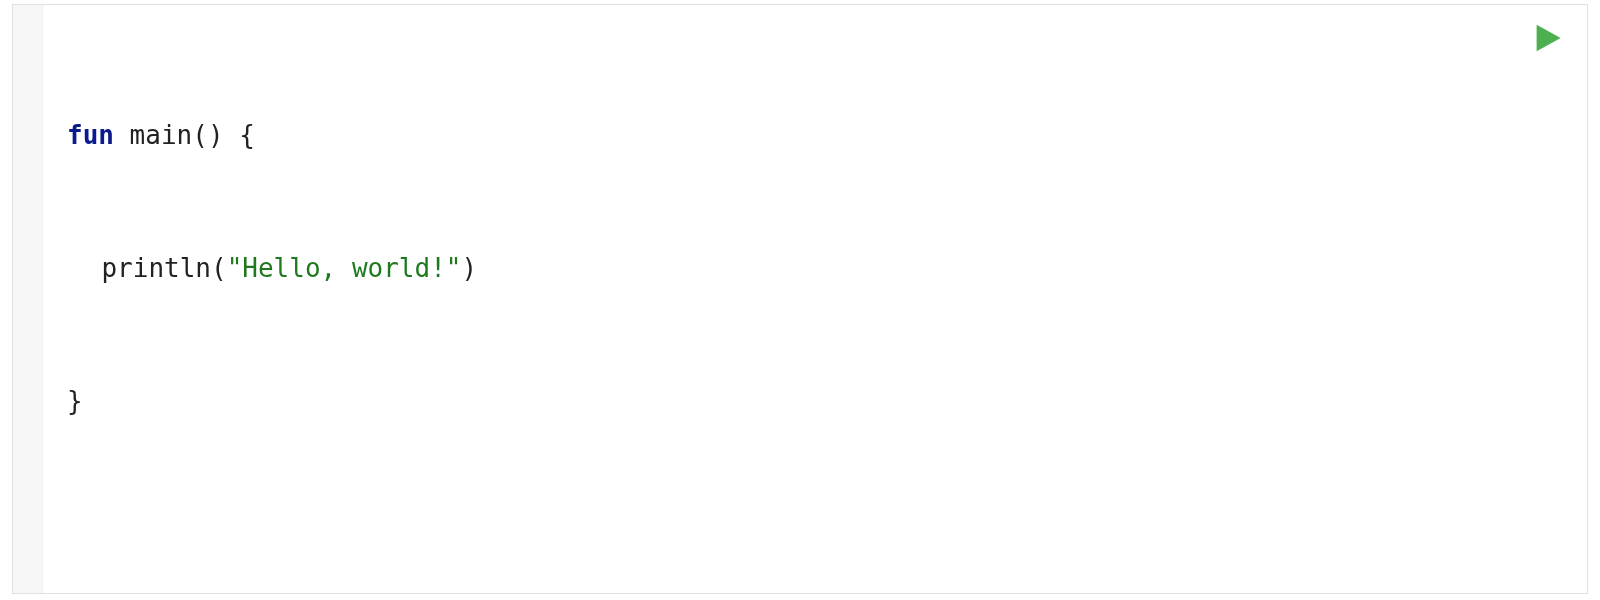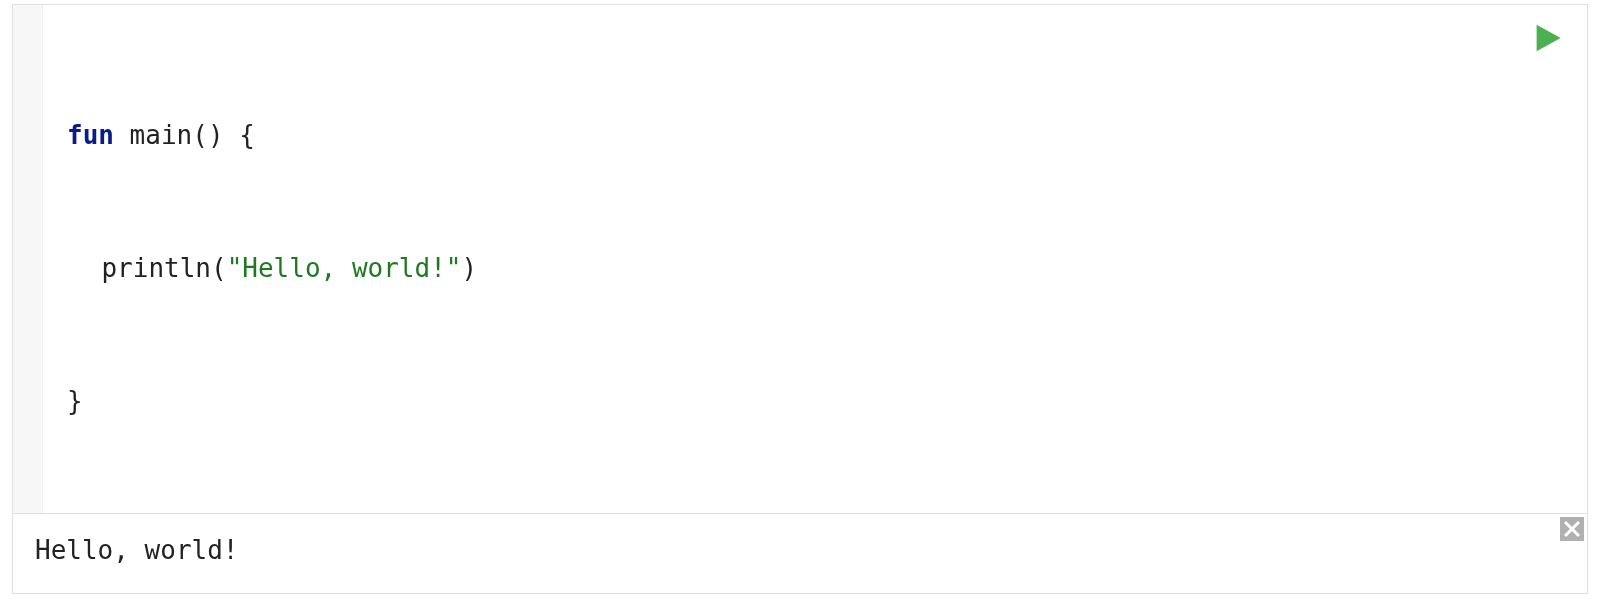--- a/index.html
+++ b/index.html
@@ -113,25 +113,14 @@
       <span class="code-line"><span>}</span></span>
     </div>
 
     <div class="run-btn">
       <svg viewBox="0 0 100 100">
         <polygon points="12,6 92,50 12,94" fill="#4caf50"></polygon>
       </svg>
     </div>
   </div>
 
-  <div class="output-area">
-    <span>Hello, world!</span>
-
-    <div class="close-btn">
-      <svg viewBox="0 0 24 24">
-        <rect x="0" y="0" width="24" height="24" fill="#b0b0b0"></rect>
-        <line x1="5" y1="5" x2="19" y2="19" stroke="#ffffff" stroke-width="3"></line>
-        <line x1="19" y1="5" x2="5" y2="19" stroke="#ffffff" stroke-width="3"></line>
-      </svg>
-    </div>
-  </div>
 
 </div>
 
 </body></html>

